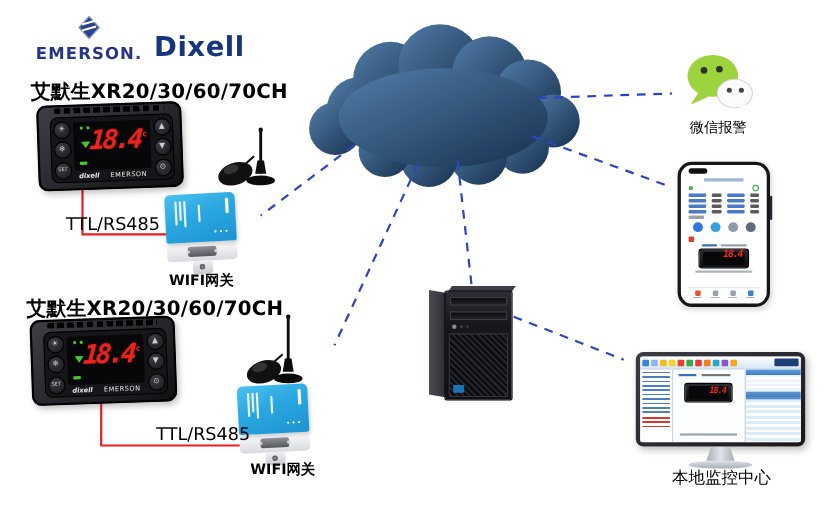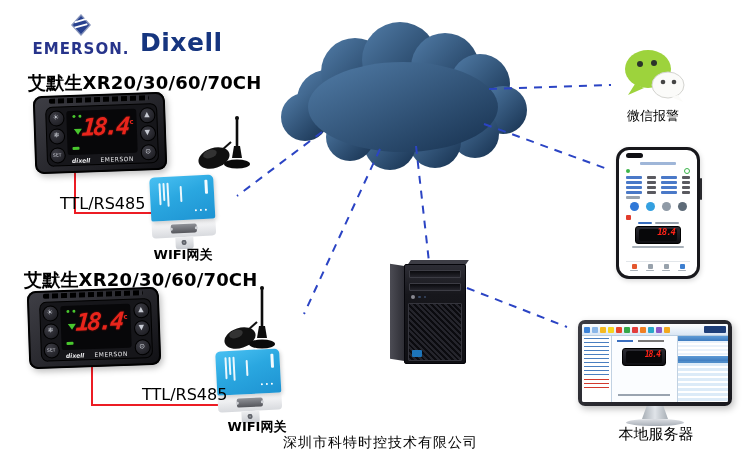--- a/index.html
+++ b/index.html
@@ -474,17 +474,16 @@
               <div class="m-rows"></div>
             <div class="m-hdr"></div>
               <div class="m-table"></div>
           </div>
         </div>
       </div>
     </div>
     <div class="mon-neck"></div>
     <div class="mon-base"></div>
   </div>
-  <div class="abs cjk-label monitor-label">本地服务器</div>
-
-  <div class="abs cjk-label company">深圳市科特时控技术有限公司</div>
+  <div class="abs cjk-label monitor-label">本地监控中心</div>
+
 
 </div>
 
 </body></html>

